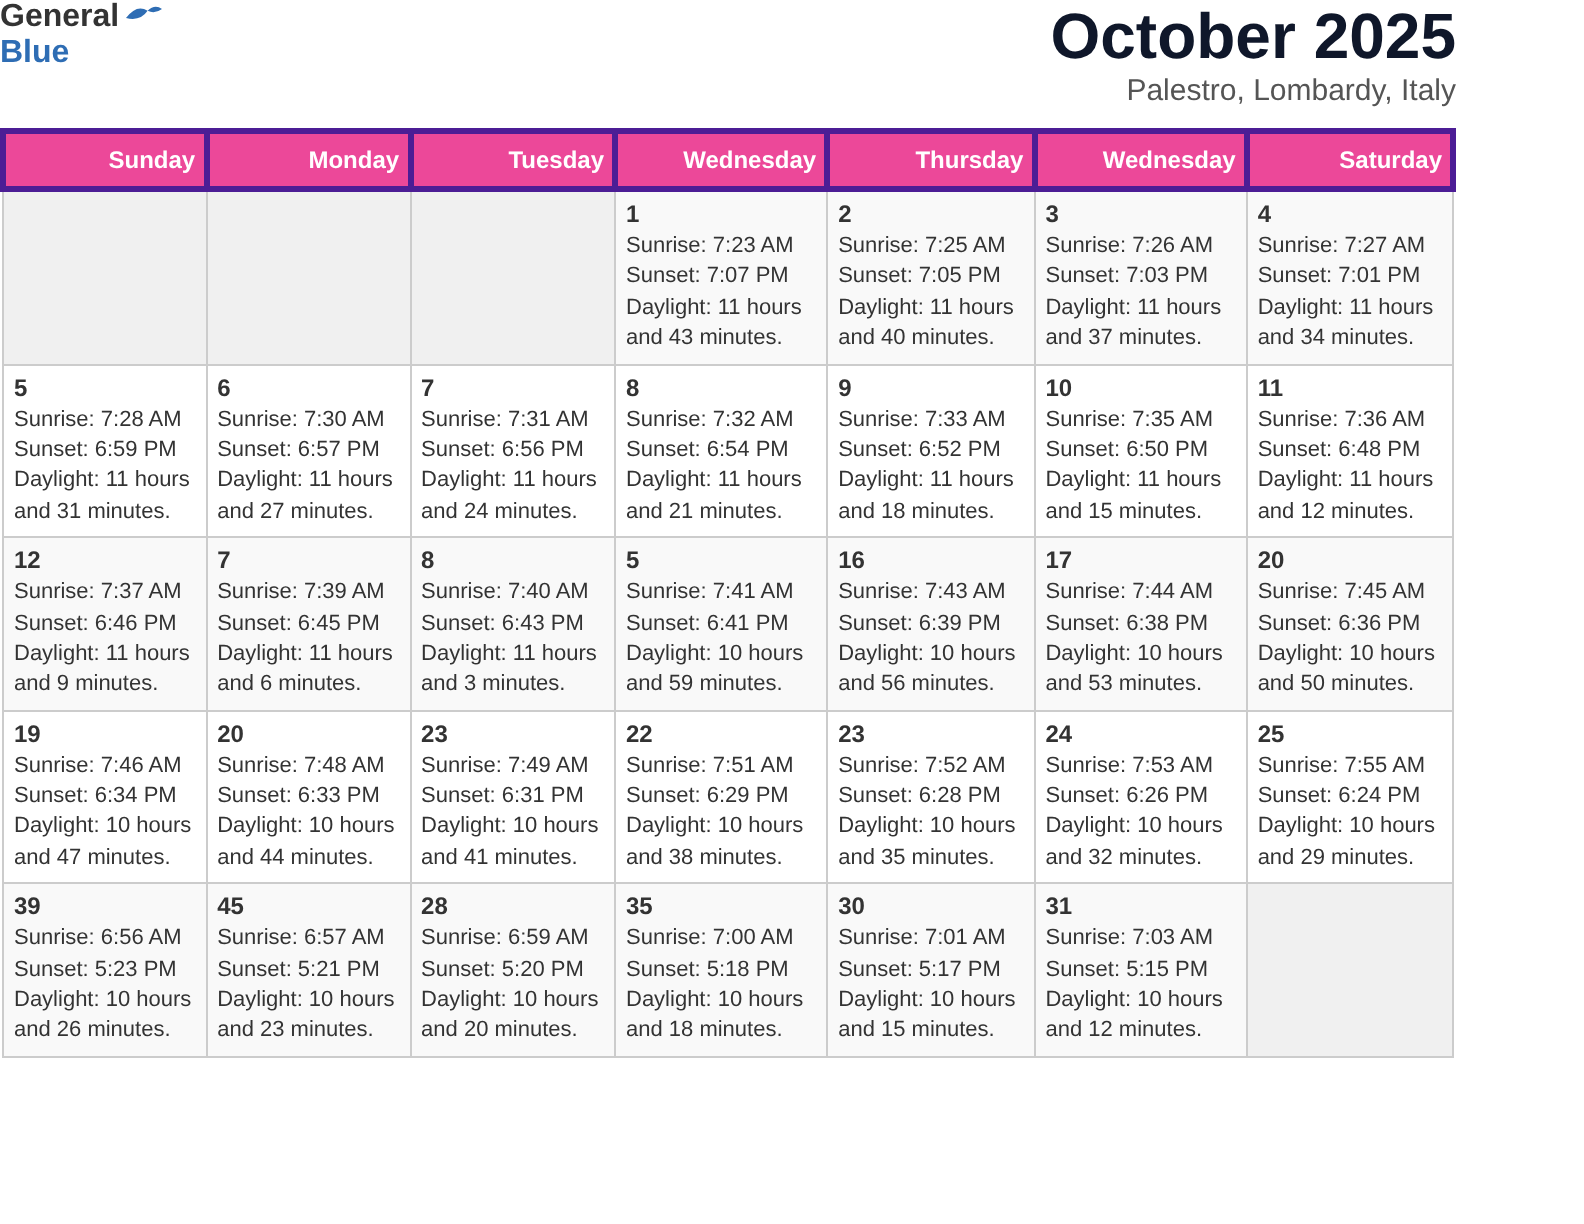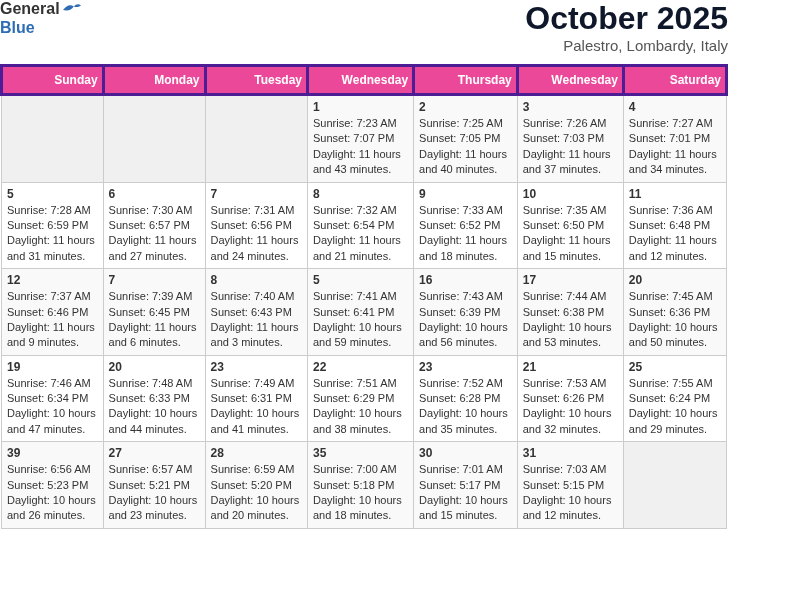--- a/index.html
+++ b/index.html
@@ -216,35 +216,35 @@
           </td>
           <td>
             <span class="day-num">22</span>
             <div class="cell-content">Sunrise: 7:51 AM<br>Sunset: 6:29 PM<br>Daylight: 10 hours and 38 minutes.</div>
           </td>
           <td>
             <span class="day-num">23</span>
             <div class="cell-content">Sunrise: 7:52 AM<br>Sunset: 6:28 PM<br>Daylight: 10 hours and 35 minutes.</div>
           </td>
           <td>
-            <span class="day-num">21</span>
+            <span class="day-num">24</span>
             <div class="cell-content">Sunrise: 7:53 AM<br>Sunset: 6:26 PM<br>Daylight: 10 hours and 32 minutes.</div>
           </td>
           <td>
             <span class="day-num">25</span>
             <div class="cell-content">Sunrise: 7:55 AM<br>Sunset: 6:24 PM<br>Daylight: 10 hours and 29 minutes.</div>
           </td>
         </tr>
         <tr>
           <td>
             <span class="day-num">39</span>
             <div class="cell-content">Sunrise: 6:56 AM<br>Sunset: 5:23 PM<br>Daylight: 10 hours and 26 minutes.</div>
           </td>
           <td>
-            <span class="day-num">27</span>
+            <span class="day-num">45</span>
             <div class="cell-content">Sunrise: 6:57 AM<br>Sunset: 5:21 PM<br>Daylight: 10 hours and 23 minutes.</div>
           </td>
           <td>
             <span class="day-num">28</span>
             <div class="cell-content">Sunrise: 6:59 AM<br>Sunset: 5:20 PM<br>Daylight: 10 hours and 20 minutes.</div>
           </td>
           <td>
             <span class="day-num">35</span>
             <div class="cell-content">Sunrise: 7:00 AM<br>Sunset: 5:18 PM<br>Daylight: 10 hours and 18 minutes.</div>
           </td>

